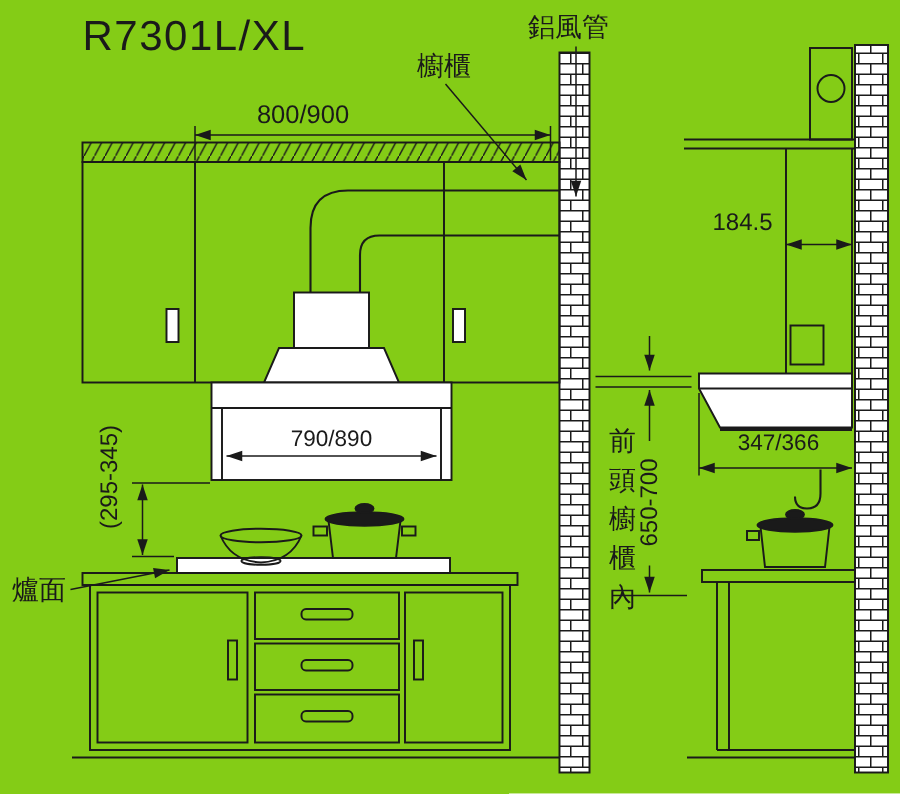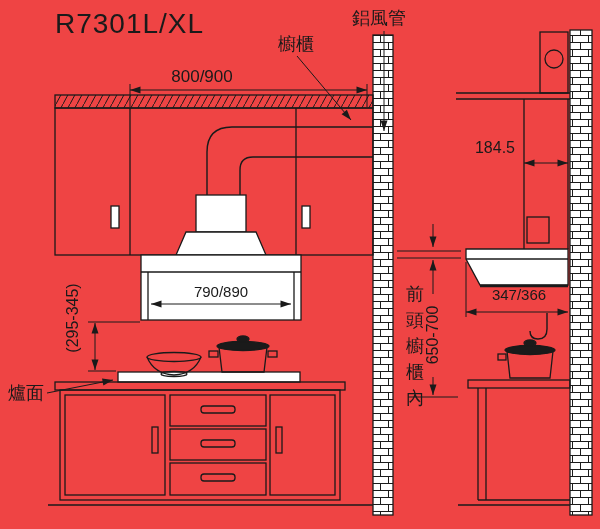--- a/index.html
+++ b/index.html
@@ -1,16 +1,16 @@
 <!DOCTYPE html>
 <html><head>
 <meta charset="utf-8">
 <style>
   html,body{margin:0;padding:0;background:#ffffff;}
-  .canvas{position:relative;width:600px;height:529px;background:#ef4444;overflow:hidden;
+  .canvas{position:relative;width:600px;height:529px;background:#84cc16;overflow:hidden;
           font-family:"Liberation Sans",sans-serif;}
   svg{display:block;}
   svg text{fill:#1a1a1a;font-family:"Liberation Sans",sans-serif;}
   .t-title{font-size:28px;letter-spacing:1px;}
   .t-label{font-size:18px;}
   .t-dim{font-size:16px;}
   .t-dim-s{font-size:15px;}
   .t-dim-m{font-size:17px;}
 </style>
 </head>

